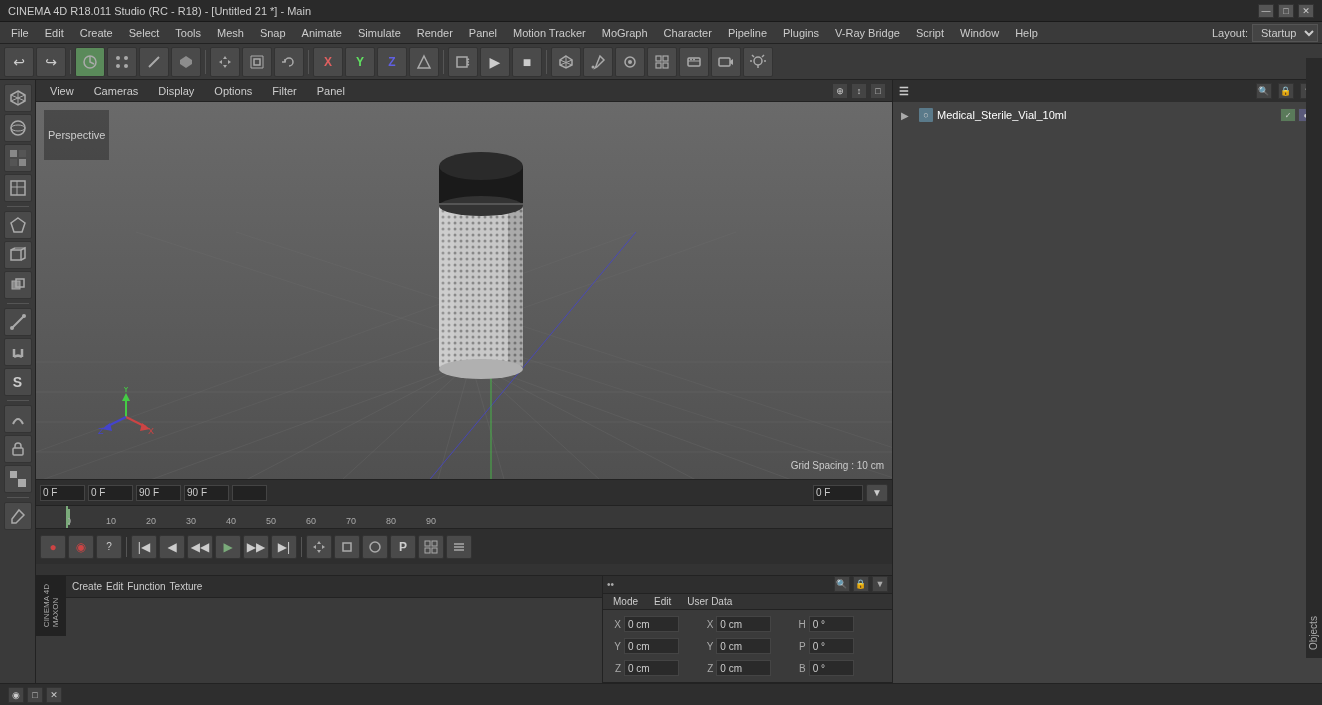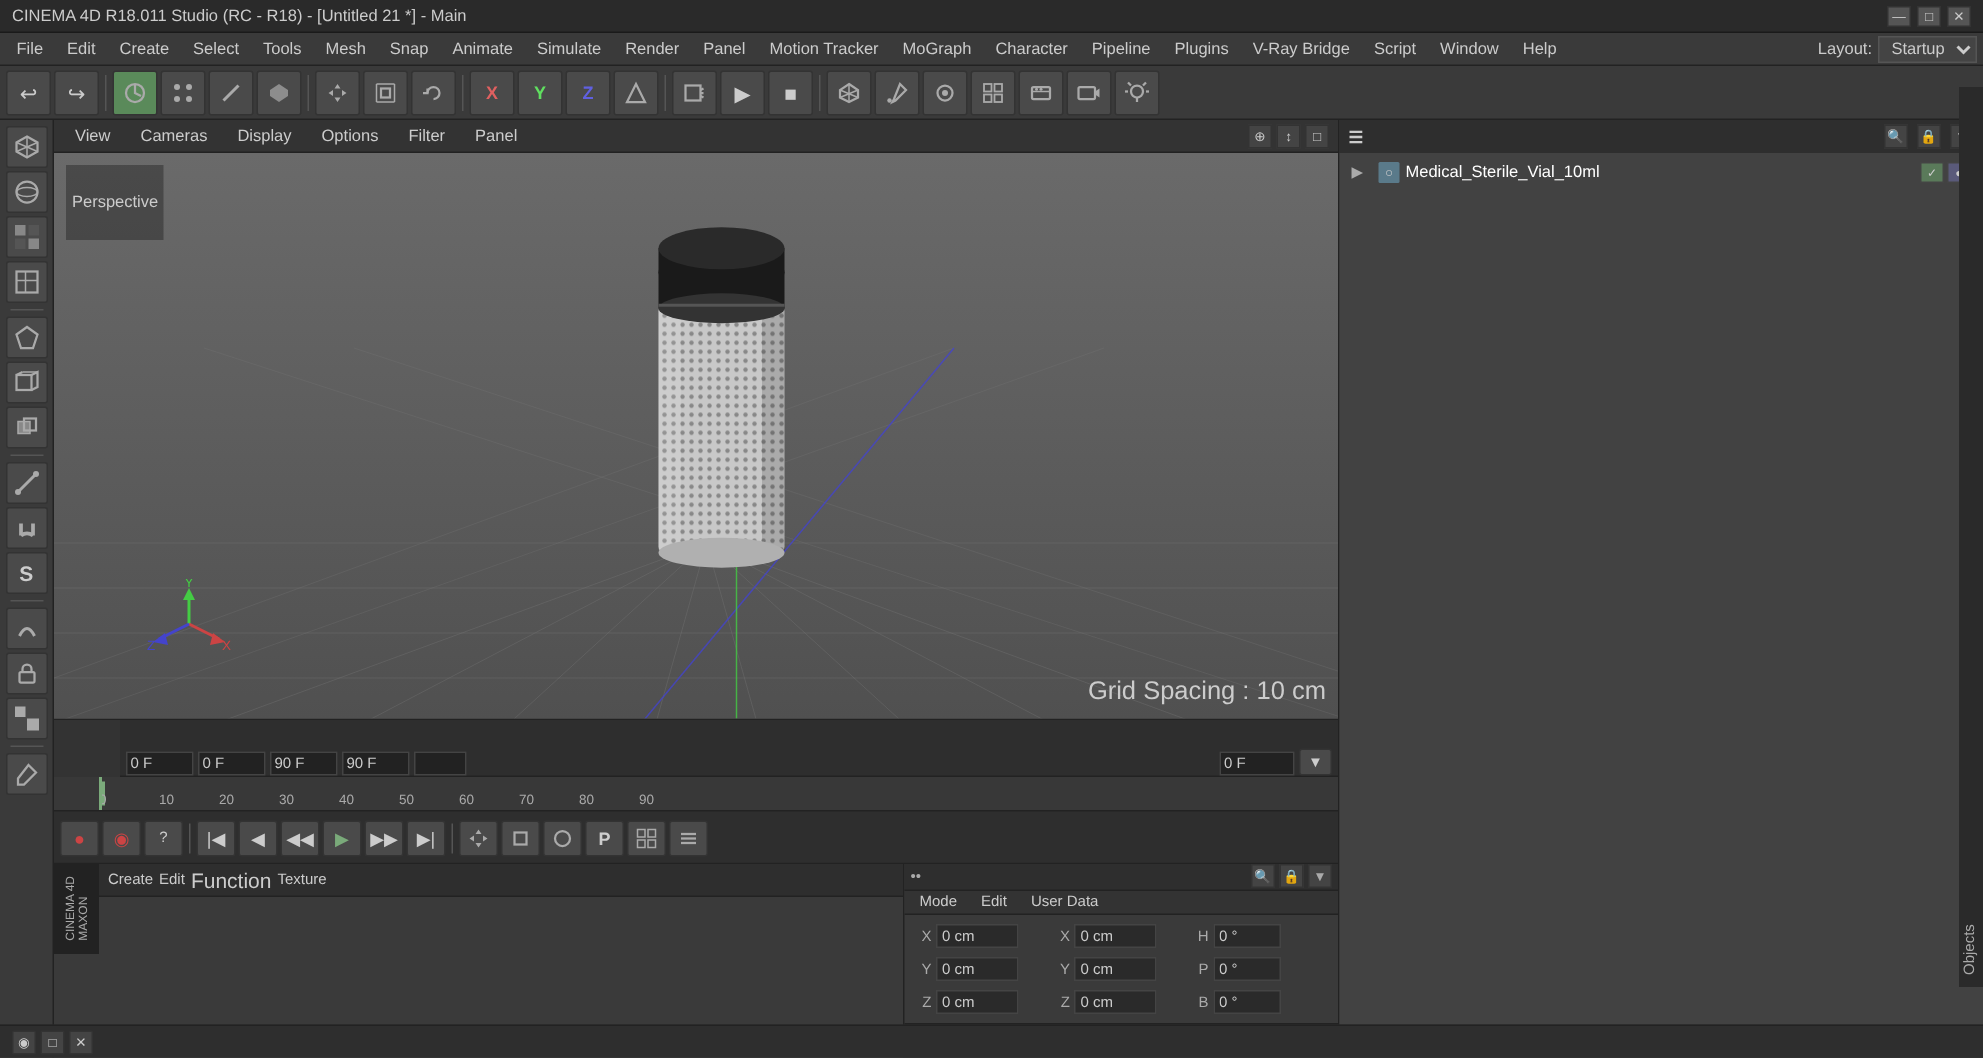--- a/index.html
+++ b/index.html
@@ -34,21 +34,21 @@
     .ls-separator { width: 22px; height: 1px; background: #555; margin: 2px 0; }
     #viewport-header { height: 22px; background: #333; display: flex; align-items: center; padding: 0 6px; gap: 8px; border-bottom: 1px solid #222; justify-content: space-between; }
     #viewport-header .vp-tabs { display: flex; gap: 4px; }
     .vp-tab { padding: 2px 8px; color: #ccc; font-size: 11px; cursor: pointer; }
     #viewport-header .vp-controls { display: flex; gap: 3px; }
     .vp-ctrl-btn { width: 16px; height: 16px; background: #444; border: 1px solid #333; color: #ccc; font-size: 9px; cursor: pointer; display: flex; align-items: center; justify-content: center; }
 
     
     #viewport-canvas { flex: 1; background: #5a5a5a; position: relative; overflow: hidden; }
     #viewport-label { position: absolute; top: 8px; left: 8px; color: #ccc; font-size: 11px; background: rgba(0,0,0,0.3); padding: 19px 4px; }
-    #grid-spacing { position: absolute; bottom: 8px; right: 8px; color: #ccc; font-size: 17px; }
+    #grid-spacing { position: absolute; bottom: 8px; right: 8px; color: #ccc; font-size: 10px; }
 
     
     #viewport-canvas svg.grid { position: absolute; top: 0; left: 0; width: 100%; height: 100%; }
 
     
     #object-container { position: absolute; top: 50%; left: 50%; transform: translate(-50%, -50%); }
     .tl-input { width: 45px; height: 16px; background: #222; border: 1px solid #444; color: #ccc; font-size: 10px; padding: 0 2px; }
     .pb-btn { width: 26px; height: 24px; background: #4a4a4a; border: 1px solid #333; color: #ccc; font-size: 12px; cursor: pointer; display: flex; align-items: center; justify-content: center; border-radius: 2px; }
     .pb-separator { width: 1px; height: 20px; background: #555; margin: 0 2px; }
 
@@ -74,21 +74,21 @@
     
     #status-bar { height: 22px; background: #2e2e2e; display: flex; align-items: center; padding: 0 8px; gap: 6px; border-top: 1px solid #222; position: absolute; bottom: 0; left: 0; right: 0; }
     #status-bar .status-icons { display: flex; gap: 3px; }
     .status-icon { width: 16px; height: 16px; background: #444; border: 1px solid #333; color: #ccc; font-size: 9px; cursor: pointer; display: flex; align-items: center; justify-content: center; border-radius: 1px; }
     #status-bar .status-text { color: #bbb; font-size: 10px; flex: 1; }
 
     
     #center-column { flex: 1; display: flex; flex-direction: column; overflow: hidden; }
 
     #timeline-section { height: 96px; background: #333; border-top: 1px solid #222; }
-    #tl-top { height: 38px; background: #2e2e2e; display: flex; align-items: flex-end; padding: 0 4px; gap: 3px; border-bottom: 1px solid #222; margin-left: 44px; }
+    #tl-top { height: 26px; background: #2e2e2e; display: flex; align-items: center; padding: 0 4px; gap: 3px; border-bottom: 1px solid #222; }
     #tl-ruler { height: 20px; background: #383838; position: relative; display: flex; align-items: flex-end; overflow: hidden; }
     .tl-tick { color: #aaa; font-size: 9px; position: absolute; bottom: 2px; }
     #tl-green-box { position: absolute; left: 30px; top: 3px; height: 14px; width: 4px; background: #7aaa7a; }
     #playback-row { height: 36px; background: #2e2e2e; display: flex; align-items: center; padding: 0 4px; gap: 2px; border-top: 1px solid #222; }
 
     .maxon-logo { width: 30px; height: 60px; background: #222; display: flex; align-items: center; justify-content: center; }
     .maxon-logo-text { writing-mode: vertical-lr; font-size: 8px; color: #aaa; transform: rotate(180deg); }
 
     #bottom-area { display: flex; height: 130px; background: #3a3a3a; border-top: 1px solid #222; }
     #mat-section { flex: 1; display: flex; flex-direction: column; }
@@ -561,21 +561,21 @@
     <div id="bottom-area">
 
       <div class="maxon-logo">
         <span class="maxon-logo-text">MAXON<br>CINEMA 4D</span>
       </div>
 
       <div id="mat-section">
         <div id="mat-header">
           <span style="cursor:pointer;color:#ccc;font-size:10px;">Create</span>
           <span style="cursor:pointer;color:#ccc;font-size:10px;">Edit</span>
-          <span style="cursor:pointer;color:#ccc;font-size:14px;">Function</span>
+          <span style="cursor:pointer;color:#ccc;font-size:10px;">Function</span>
           <span style="cursor:pointer;color:#ccc;font-size:10px;">Texture</span>
         </div>
       </div>
 
       <div id="coord-section">
         <div id="coord-header-toolbar">
           <span style="color:#aaa;font-size:10px;">••</span>
           <span style="flex:1;"></span>
           <div style="width:16px;height:16px;background:#444;border:1px solid #333;color:#aaa;font-size:9px;display:flex;align-items:center;justify-content:center;cursor:pointer;">🔍</div>
           <div style="width:16px;height:16px;background:#444;border:1px solid #333;color:#aaa;font-size:9px;display:flex;align-items:center;justify-content:center;cursor:pointer;">🔒</div>

